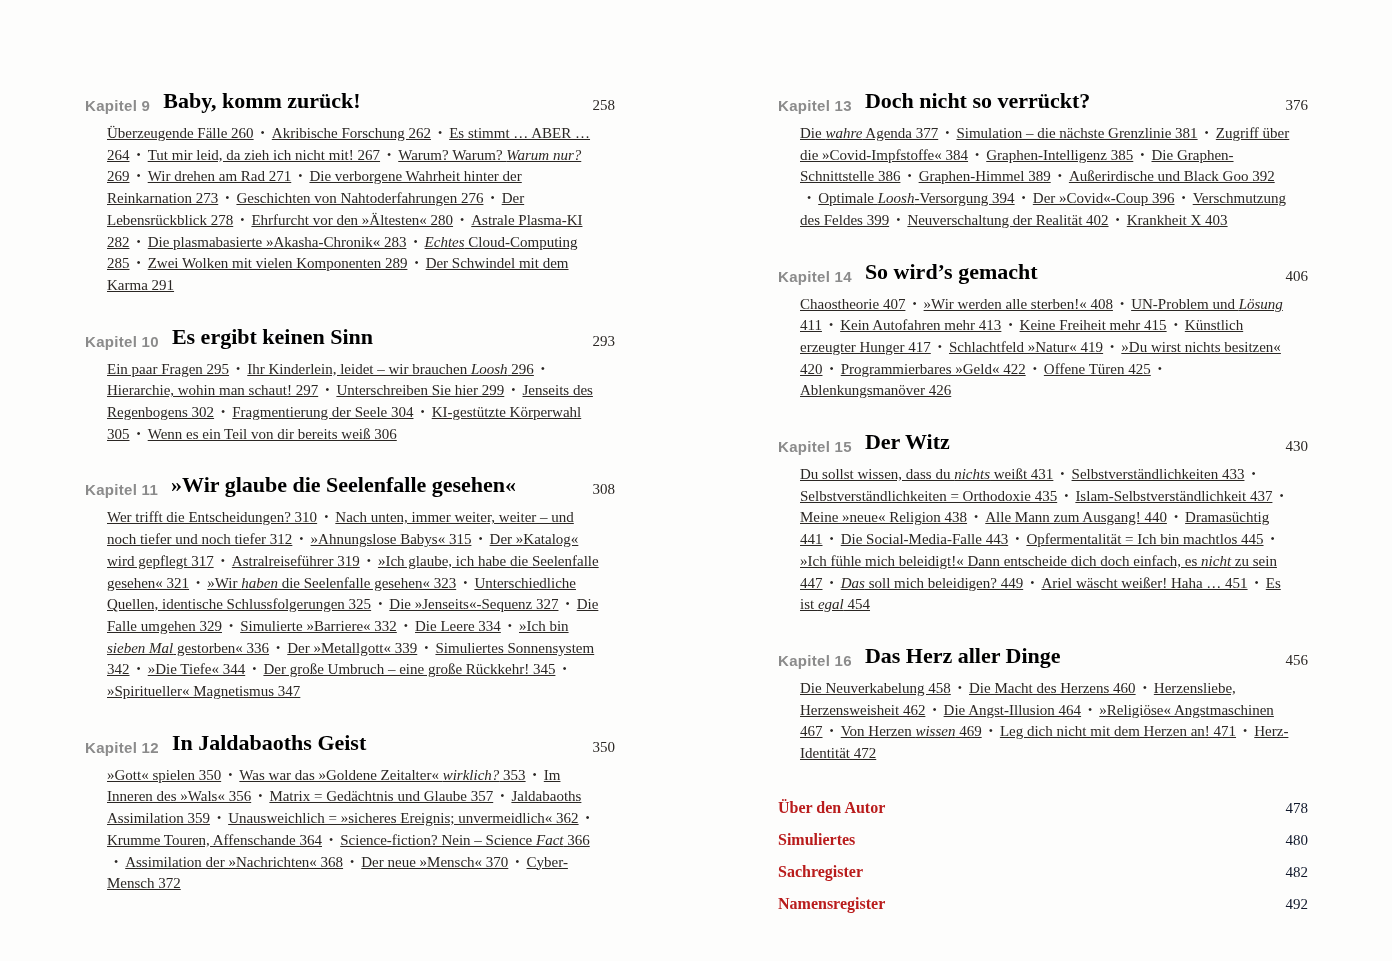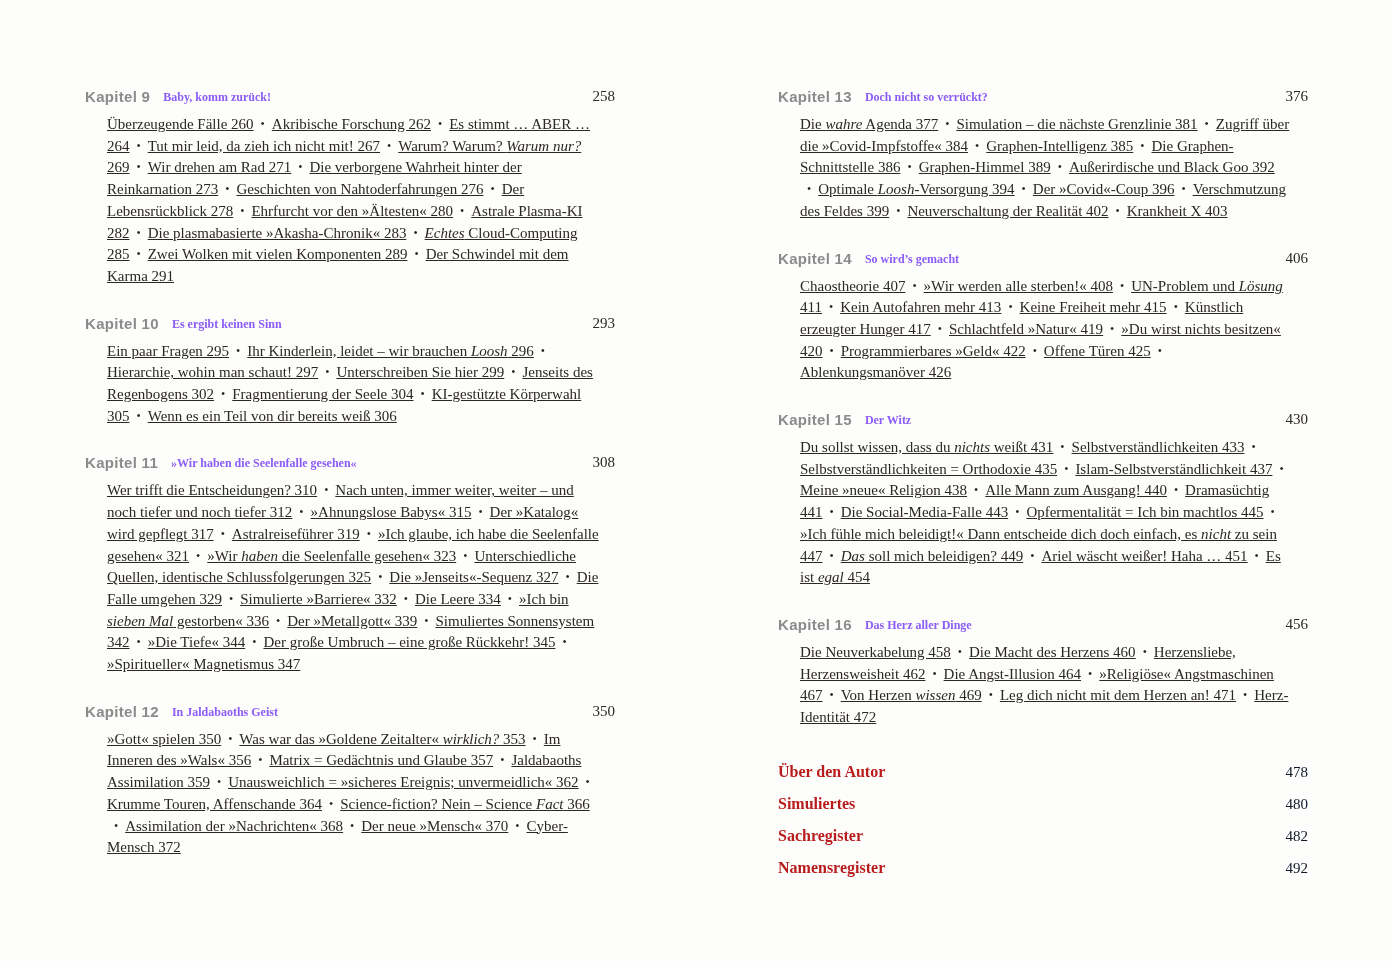--- a/index.html
+++ b/index.html
@@ -38,23 +38,23 @@
   .kapitel-label {
     font-family: "Liberation Sans", sans-serif;
     font-weight: bold;
     font-size: 15px;
     letter-spacing: 0.3px;
     color: #8b8b8b;
     white-space: nowrap;
   }
   .chapter-title {
     font-weight: bold;
-    font-size: 12px;
+    font-size: 22px;
     margin-left: 13px;
-    color: #8b5cf6;
+    color: #000000;
   }
   .chapter-page {
     margin-left: auto;
     font-size: 15px;
     color: #2b2724;
     padding-left: 10px;
   }
 
   .topics {
     margin: 9px 0 0 22px;
@@ -110,21 +110,21 @@
         <span class="kapitel-label">Kapitel 10</span>
         <span class="chapter-title">Es ergibt keinen Sinn</span>
         <span class="chapter-page">293</span>
       </div>
       <div class="topics"><span>Ein paar Fragen 295</span><span class="sep">•</span><span>Ihr Kinderlein, leidet – wir brauchen </span><i>Loosh</i><span> 296</span><span class="sep">•</span><span>Hierarchie, wohin man schaut! 297</span><span class="sep">•</span><span>Unterschreiben Sie hier 299</span><span class="sep">•</span><span>Jenseits des Regenbogens 302</span><span class="sep">•</span><span>Fragmentierung der Seele 304</span><span class="sep">•</span><span>KI-gestützte Körperwahl 305</span><span class="sep">•</span><span>Wenn es ein Teil von dir bereits weiß 306</span></div>
     </div>
 
     <div class="chapter">
       <div class="chapter-head">
         <span class="kapitel-label">Kapitel 11</span>
-        <span class="chapter-title">»Wir haben die Seelenfalle gesehen«</span>
+        <span class="chapter-title">»Wir glaube die Seelenfalle gesehen«</span>
         <span class="chapter-page">308</span>
       </div>
       <div class="topics"><span>Wer trifft die Entscheidungen? 310</span><span class="sep">•</span><span>Nach unten, immer weiter, weiter – und noch tiefer und noch tiefer 312</span><span class="sep">•</span><span>»Ahnungslose Babys« 315</span><span class="sep">•</span><span>Der »Katalog« wird gepflegt 317</span><span class="sep">•</span><span>Astralreiseführer 319</span><span class="sep">•</span><span>»Ich glaube, ich habe die Seelenfalle gesehen« 321</span><span class="sep">•</span><span>»Wir </span><i>haben</i><span> die Seelenfalle gesehen« 323</span><span class="sep">•</span><span>Unterschiedliche Quellen, identische Schlussfolgerungen 325</span><span class="sep">•</span><span>Die »Jenseits«-Sequenz 327</span><span class="sep">•</span><span>Die Falle umgehen 329</span><span class="sep">•</span><span>Simulierte »Barriere« 332</span><span class="sep">•</span><span>Die Leere 334</span><span class="sep">•</span><span>»Ich bin </span><i>sieben Mal</i><span> gestorben« 336</span><span class="sep">•</span><span>Der »Metallgott« 339</span><span class="sep">•</span><span>Simuliertes Sonnensystem 342</span><span class="sep">•</span><span>»Die Tiefe« 344</span><span class="sep">•</span><span>Der große Umbruch – eine große Rückkehr! 345</span><span class="sep">•</span><span>»Spiritueller« Magnetismus 347</span></div>
     </div>
 
     <div class="chapter">
       <div class="chapter-head">
         <span class="kapitel-label">Kapitel 12</span>
         <span class="chapter-title">In Jaldabaoths Geist</span>
         <span class="chapter-page">350</span>

